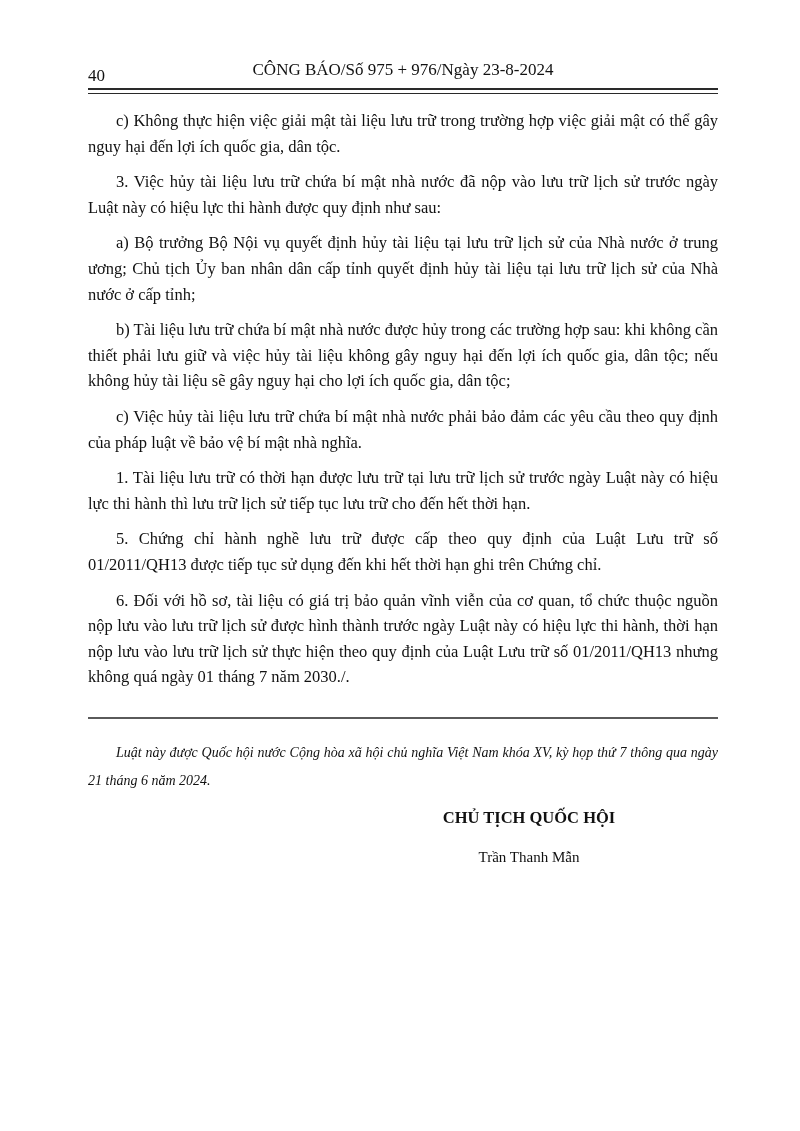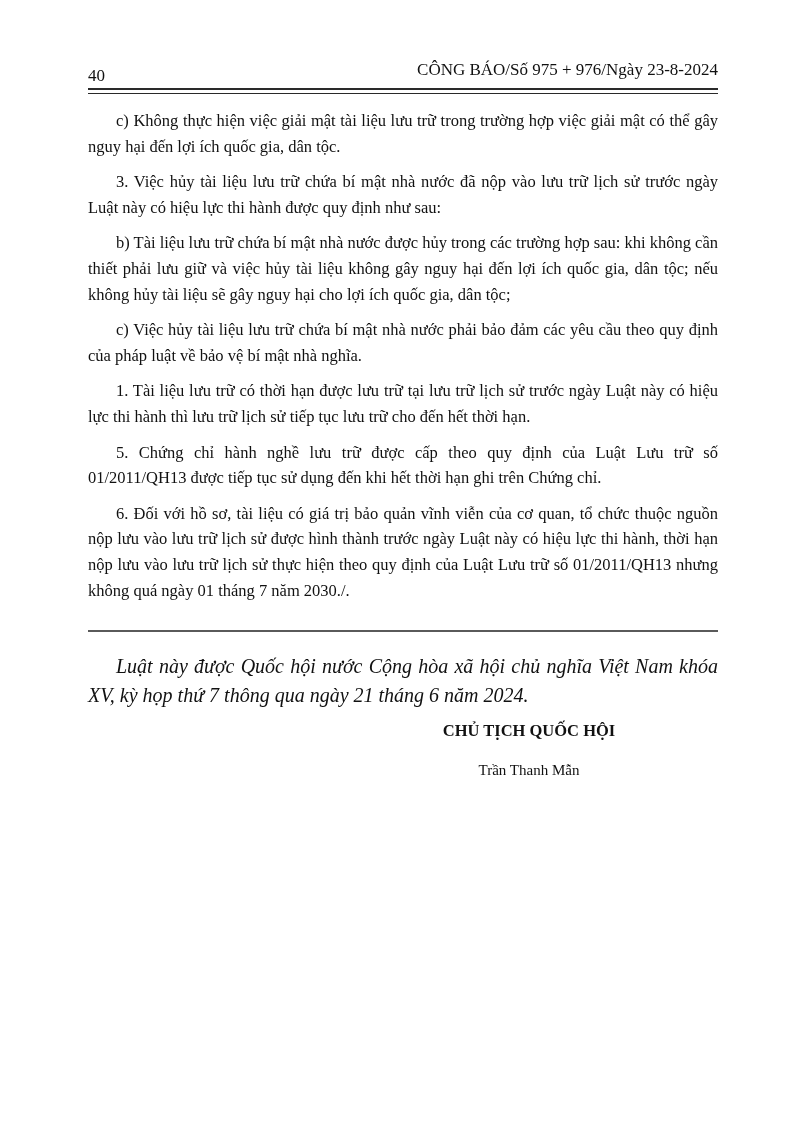--- a/index.html
+++ b/index.html
@@ -24,21 +24,21 @@
     height: 28px;
     font-size: 17px;
     line-height: 28px;
   }
   .page-number {
     position: absolute;
     left: 0;
     top: 6px;
   }
   .header-title {
-    text-align: right;
+    text-align: center;
     white-space: nowrap;
   }
   .header-rule {
     margin-top: 4px;
     height: 3px;
     border-top: 2px solid #2a2a2a;
     border-bottom: 1.5px solid #2a2a2a;
   }
   .content {
     margin-top: 14px;
@@ -54,21 +54,21 @@
     border: none;
     border-top: 2px solid #5a5a5a;
     margin: 27px 0 0 0;
   }
   .closing-note {
     margin: 20px 0 0 0;
     font-style: italic;
     text-indent: 28px;
     text-align: justify;
     line-height: 28.5px;
-    font-size: 20px;
+    font-size: 14px;
   }
   .signature-block {
     margin-top: 10px;
     margin-left: 40%;
     width: 60%;
     text-align: center;
   }
   .signature-title {
     font-weight: bold;
     font-size: 16.5px;
@@ -89,20 +89,21 @@
   <div class="header">
     <span class="page-number">40</span>
     <div class="header-title">CÔNG BÁO/Số 975 + 976/Ngày 23-8-2024</div>
   </div>
 
   <div class="header-rule"></div>
 
   <div class="content">
     <p class="para">c) Không thực hiện việc giải mật tài liệu lưu trữ trong trường hợp việc giải mật có thể gây nguy hại đến lợi ích quốc gia, dân tộc.</p>
     <p class="para">3. Việc hủy tài liệu lưu trữ chứa bí mật nhà nước đã nộp vào lưu trữ lịch sử trước ngày Luật này có hiệu lực thi hành được quy định như sau:</p>
+    <p class="para">a) Bộ trưởng Bộ Nội vụ quyết định hủy tài liệu tại lưu trữ lịch sử của Nhà nước ở trung ương; Chủ tịch Ủy ban nhân dân cấp tỉnh quyết định hủy tài liệu tại lưu trữ lịch sử của Nhà nước ở cấp tỉnh;</p>
     <p class="para">b) Tài liệu lưu trữ chứa bí mật nhà nước được hủy trong các trường hợp sau: khi không cần thiết phải lưu giữ và việc hủy tài liệu không gây nguy hại đến lợi ích quốc gia, dân tộc; nếu không hủy tài liệu sẽ gây nguy hại cho lợi ích quốc gia, dân tộc;</p>
     <p class="para">c) Việc hủy tài liệu lưu trữ chứa bí mật nhà nước phải bảo đảm các yêu cầu theo quy định của pháp luật về bảo vệ bí mật nhà nghĩa.</p>
     <p class="para">1. Tài liệu lưu trữ có thời hạn được lưu trữ tại lưu trữ lịch sử trước ngày Luật này có hiệu lực thi hành thì lưu trữ lịch sử tiếp tục lưu trữ cho đến hết thời hạn.</p>
     <p class="para">5. Chứng chỉ hành nghề lưu trữ được cấp theo quy định của Luật Lưu trữ số 01/2011/QH13 được tiếp tục sử dụng đến khi hết thời hạn ghi trên Chứng chỉ.</p>
     <p class="para">6. Đối với hồ sơ, tài liệu có giá trị bảo quản vĩnh viễn của cơ quan, tổ chức thuộc nguồn nộp lưu vào lưu trữ lịch sử được hình thành trước ngày Luật này có hiệu lực thi hành, thời hạn nộp lưu vào lưu trữ lịch sử thực hiện theo quy định của Luật Lưu trữ số 01/2011/QH13 nhưng không quá ngày 01 tháng 7 năm 2030./.</p>
 
     <hr class="section-divider">
 
     <p class="closing-note">Luật này được Quốc hội nước Cộng hòa xã hội chủ nghĩa Việt Nam khóa XV, kỳ họp thứ 7 thông qua ngày 21 tháng 6 năm 2024.</p>
 

